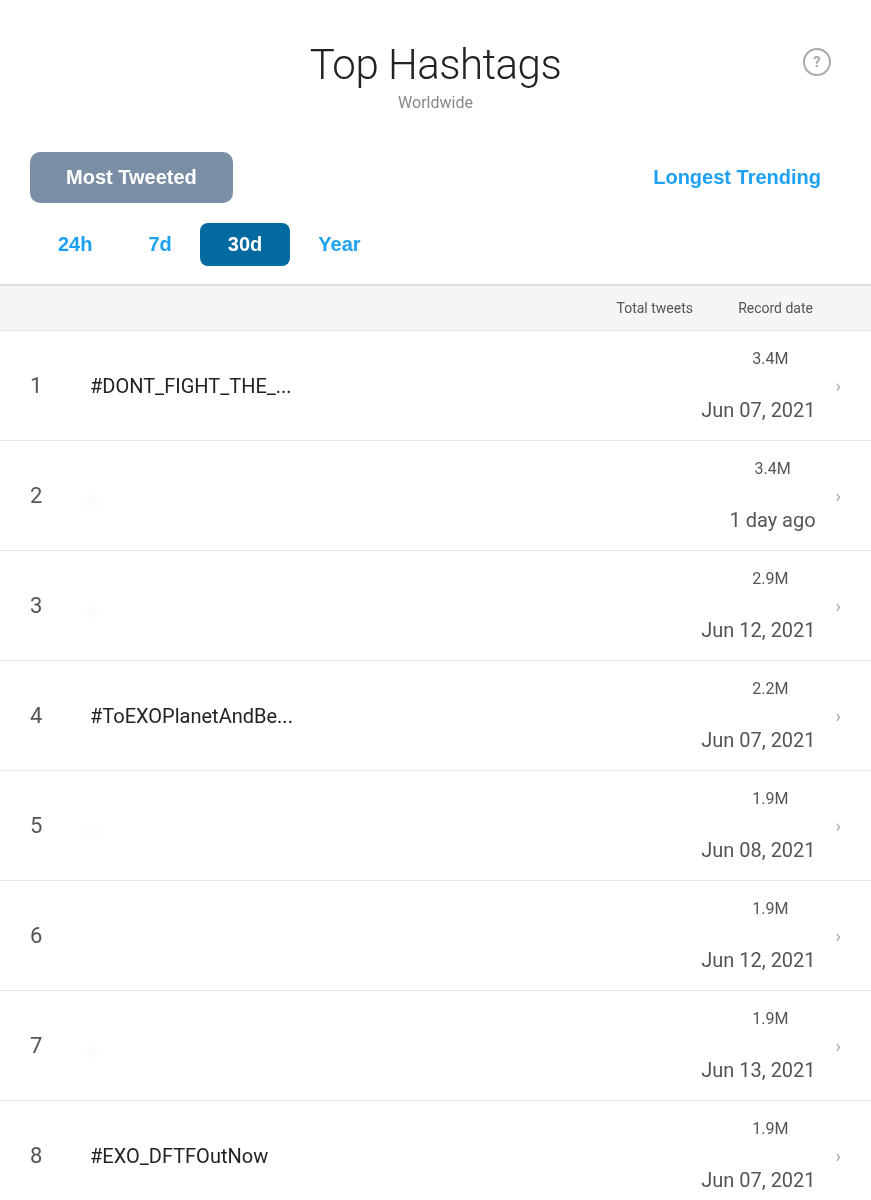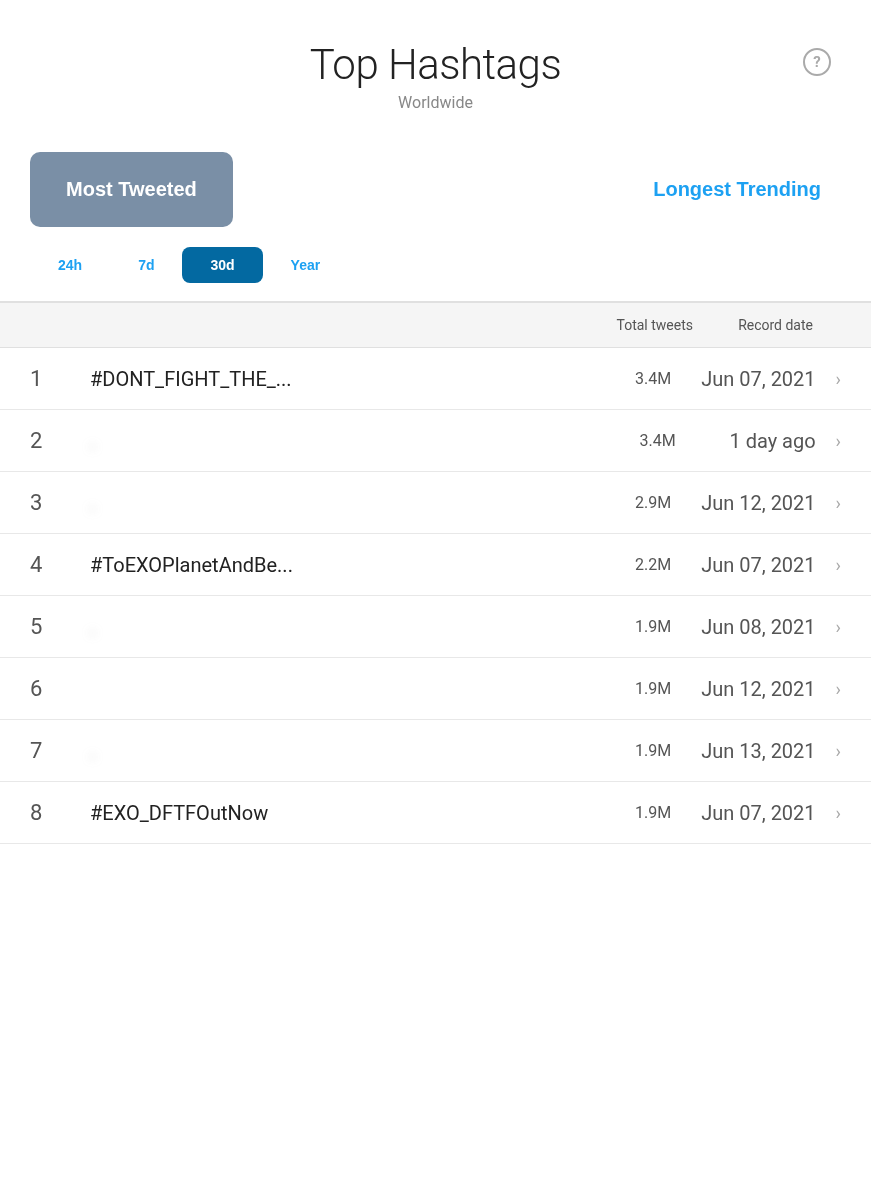--- a/index.html
+++ b/index.html
@@ -56,21 +56,21 @@
       align-items: center;
       padding: 20px 30px 10px;
       gap: 0;
     }
 
     .tab-most-tweeted {
       background: #7a8fa6;
       color: #fff;
       font-size: 20px;
       font-weight: 700;
-      padding: 26px 36px;
+      padding: 14px 36px;
       border-radius: 10px;
       cursor: pointer;
       border: none;
       margin-right: auto;
     }
 
     .tab-longest-trending {
       color: #1da1f2;
       font-size: 20px;
       font-weight: 600;
@@ -81,21 +81,21 @@
     }
 
     .time-row {
       display: flex;
       align-items: center;
       padding: 10px 30px 18px;
       gap: 0;
     }
 
     .time-btn {
-      font-size: 14px;
+      font-size: 20px;
       font-weight: 600;
       color: #1da1f2;
       background: none;
       border: none;
       cursor: pointer;
       padding: 10px 28px;
       border-radius: 8px;
     }
 
     .time-btn.active {
@@ -165,20 +165,21 @@
       filter: blur(5px);
       user-select: none;
       color: #888;
     }
 
     .row-stats {
       display: flex;
       gap: 30px;
       align-items: center;
       margin-right: 10px;
+      flex-direction: column;
     }
 
     .row-tweets {
       font-size: 16px;
       color: #555;
       min-width: 60px;
       text-align: right;
     }
 
     .row-date {

